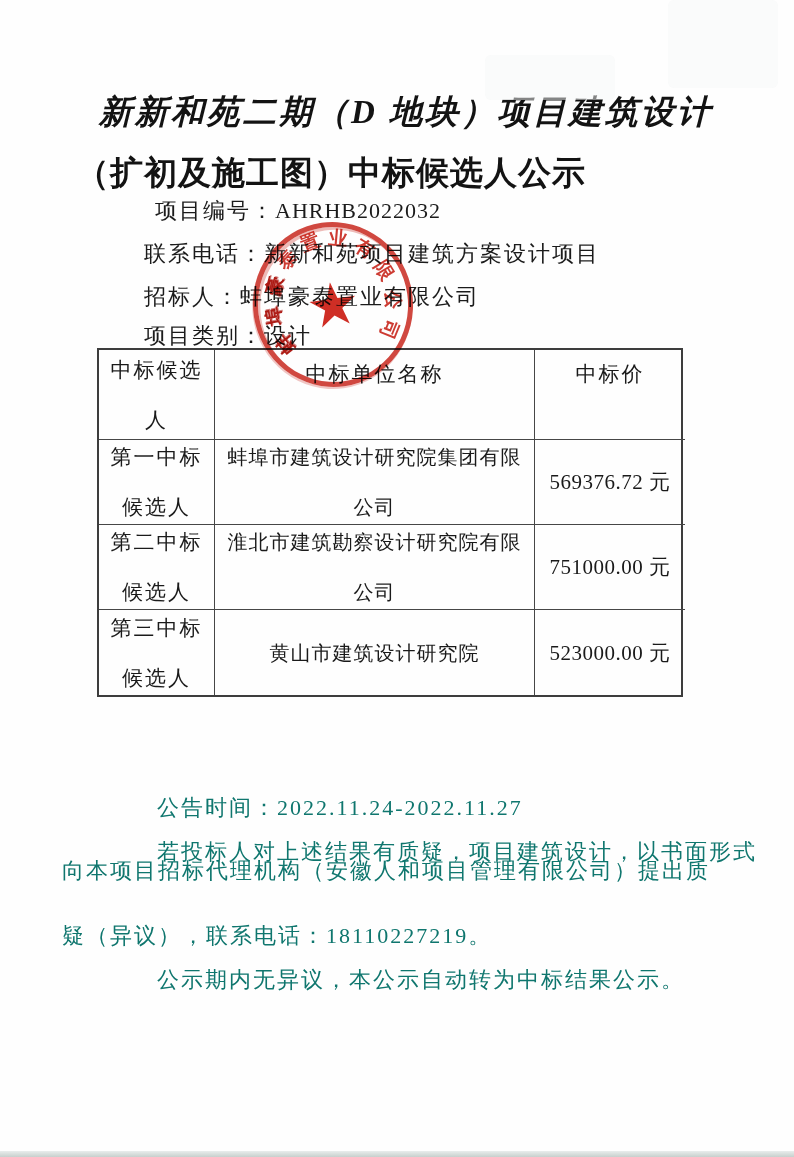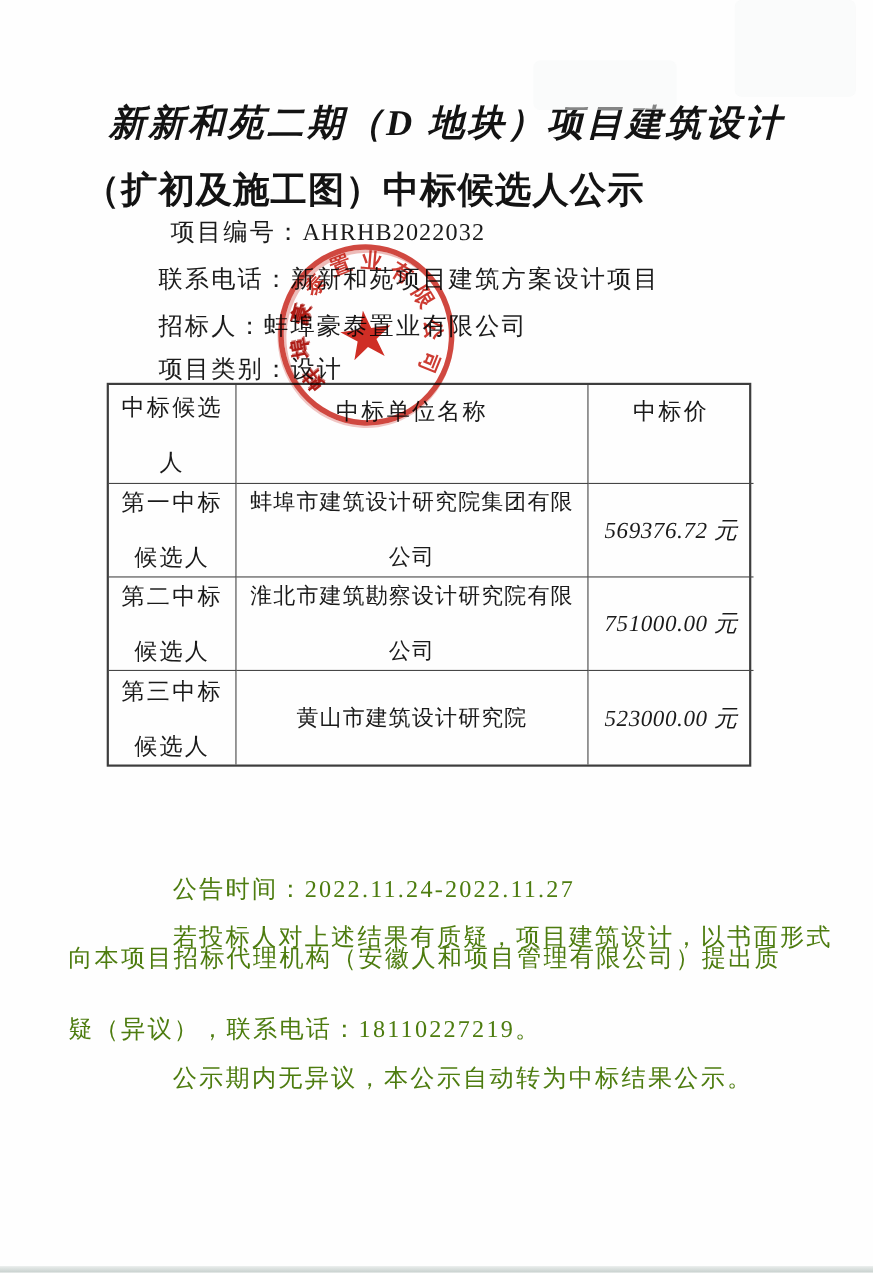--- a/index.html
+++ b/index.html
@@ -41,21 +41,21 @@
     text-align:center;
     font-size:21px;line-height:50px;letter-spacing:2px;
     box-sizing:border-box;
     padding:0 6px;
     color:#1a1a1a;
   }
   .cell.last-col{border-right:none;}
   .cell.last-row{border-bottom:none;}
   .cell.head-top{align-items:flex-start;padding-top:4px;line-height:40px;}
   .cell.company{font-size:20px;letter-spacing:1px;}
-  .cell.price{font-size:21px;letter-spacing:0.5px;font-style:italic;}
+  .cell.price{font-size:21px;letter-spacing:0.5px;}
   
   .seal{
     left:253px;top:222px;width:160px;height:165px;
     transform:rotate(-8deg);
     mix-blend-mode:multiply;
     pointer-events:none;
   }
   .seal-ring{
     position:absolute;inset:0;border-radius:50%;
     border:5px solid rgba(199,32,22,0.82);
@@ -68,21 +68,21 @@
     color:rgba(199,32,22,0.88);
     font-family:"Liberation Serif","DejaVu Serif",serif;
   }
   .seal-char.heavy{color:rgba(172,20,14,0.95);text-shadow:1px 1px 0 rgba(172,20,14,0.55);}
   .seal-star{
     position:absolute;left:56px;top:60px;width:48px;height:48px;
     background:rgba(204,28,18,0.92);
     clip-path:polygon(50% 0%,61% 35%,98% 35%,68% 57%,79% 91%,50% 70%,21% 91%,32% 57%,2% 35%,39% 35%);
   }
   
-  .notice-line{font-size:22px;letter-spacing:2px;white-space:nowrap;color:#4d7c0f;}
+  .notice-line{font-size:22px;letter-spacing:2px;white-space:nowrap;color:#0f766e;}
   #notice-time{left:157px;top:793px;}
   #para1-l1{left:157px;top:837px;}
   #para1-l2{left:62px;top:828px;margin-top:28px;}
   #para1-l3{left:62px;top:921px;}
   #para2{left:157px;top:965px;}
   
   .scan-bottom{
     left:0;bottom:0;width:794px;height:6px;
     background:linear-gradient(#e9edec,#c7d0cd);
   }

